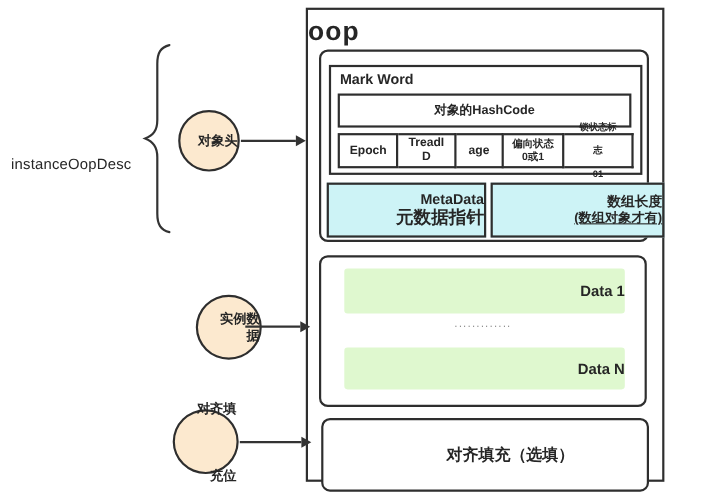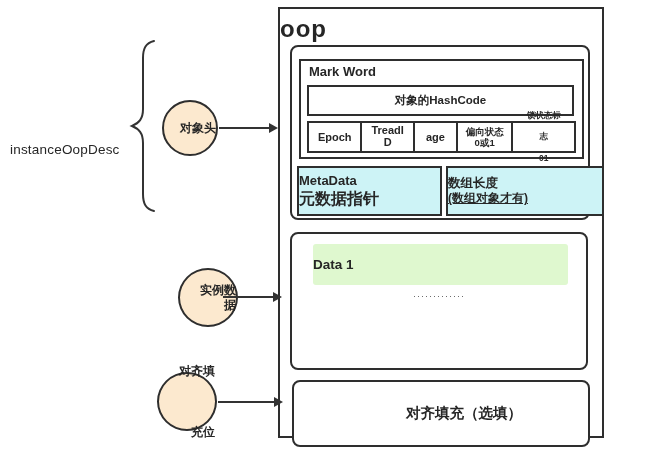--- a/index.html
+++ b/index.html
@@ -41,30 +41,30 @@
   .cell{display:flex;flex-direction:column;align-items:center;justify-content:center;text-align:center;
         border:2px solid var(--bd);border-left:none;font-weight:bold;}
   .cellrow .cell:first-child{border-left:2px solid var(--bd);}
   .cell-epoch{flex:55;font-size:11px;}
   .cell-threadid{flex:54;font-size:11px;line-height:1.05;}
   .cell-age{flex:44;font-size:11px;}
   .cell-bias{flex:57;font-size:9.5px;line-height:1.2;}
   .cell-lock{flex:65;font-size:8.5px;line-height:1.1;gap:12px;}
 
   .cyanbox{position:absolute;top:119px;height:50px;background:var(--cyan);border:2px solid var(--bd);
-           display:flex;flex-direction:column;align-items:flex-start;justify-content:center;line-height:1.25;font-weight:bold;}
+           display:flex;flex-direction:column;align-items:flex-end;justify-content:center;line-height:1.25;font-weight:bold;}
   .metadata-box{left:5px;width:145px;}
   .metadata-box .l1{font-size:13px;}
   .metadata-box .l2{font-size:16px;}
   .array-box{left:154px;width:158px;}
   .array-box .l1{font-size:12.5px;}
   .array-box .l2{font-size:12px;text-decoration:underline;}
 
   .greenbox{position:absolute;left:21px;width:255px;background:var(--green);border-radius:3px;
-            display:flex;align-items:center;justify-content:flex-start;font-size:13.5px;font-weight:bold;}
+            display:flex;align-items:center;justify-content:flex-end;font-size:13.5px;font-weight:bold;}
   .data-first{top:10px;height:41px;}
   .data-last{top:82px;height:38px;}
   .ellipsis-row{position:absolute;left:0;top:57px;width:100%;text-align:center;font-size:9px;color:#555;letter-spacing:1px;}
 </style>
 </head>
 <body>
 
 <div class="canvas">
 
   <div class="left-label">instanceOopDesc</div>
@@ -121,20 +121,23 @@
         <span class="l1">数组长度</span>
         <span class="l2">(数组对象才有)</span>
       </div>
     </div>
 
     <div class="section instance-section">
       <div class="greenbox data-first">
         <span>Data 1</span>
       </div>
       <div class="ellipsis-row">·············</div>
+      <div class="greenbox data-last">
+        <span>Data N</span>
+      </div>
     </div>
 
     <div class="section padding-section">
       <span>对齐填充（选填）</span>
     </div>
   </div>
 
   <svg class="overlay" viewBox="0 0 647 456">
     <path d="M 154 41 C 146 43, 143 48, 143 58 L 143 109 C 143 119, 139 123, 132 126 C 139 129, 143 133, 143 143 L 143 194 C 143 204, 146 209, 154 211" fill="none" stroke="#333" stroke-width="2" stroke-linecap="round"></path>
     <g>

